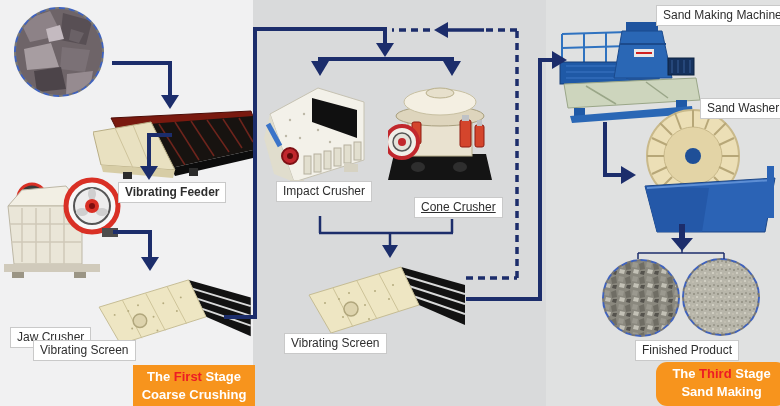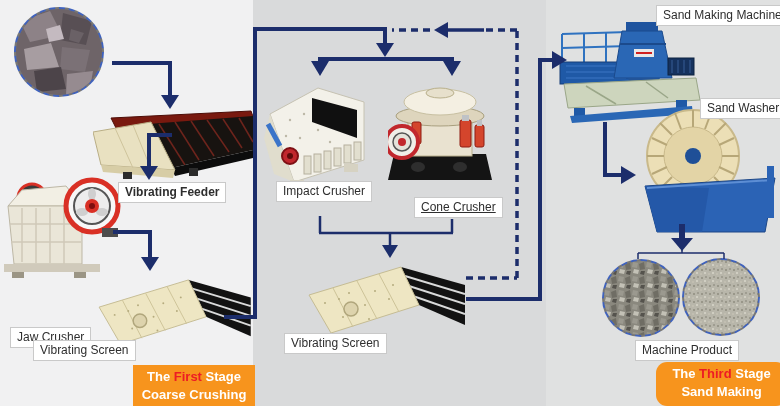--- a/index.html
+++ b/index.html
@@ -355,21 +355,21 @@
   </svg>
 
   <div class="label" style="left:118px;top:182px;font-weight:bold;">Vibrating Feeder</div>
   <div class="label" style="left:10px;top:295px;margin-top:32px;">Jaw Crusher</div>
   <div class="label" style="left:33px;top:340px;">Vibrating Screen</div>
   <div class="label" style="left:276px;top:181px;">Impact Crusher</div>
   <div class="label" style="left:414px;top:197px;text-decoration:underline;">Cone Crusher</div>
   <div class="label" style="left:284px;top:333px;">Vibrating Screen</div>
   <div class="label" style="left:656px;top:5px;">Sand Making Machine</div>
   <div class="label" style="left:700px;top:98px;">Sand Washer</div>
-  <div class="label" style="left:635px;top:340px;">Machine Product</div>
+  <div class="label" style="left:635px;top:340px;">Finished Product</div>
 
   <div class="banner banner-1">
     <div><span>The </span><span class="hl">First</span><span> Stage</span></div>
     <div>Coarse Crushing</div>
   </div>
   <div class="banner banner-3">
     <div><span>The </span><span class="hl">Third</span><span> Stage</span></div>
     <div>Sand Making</div>
   </div>
 

